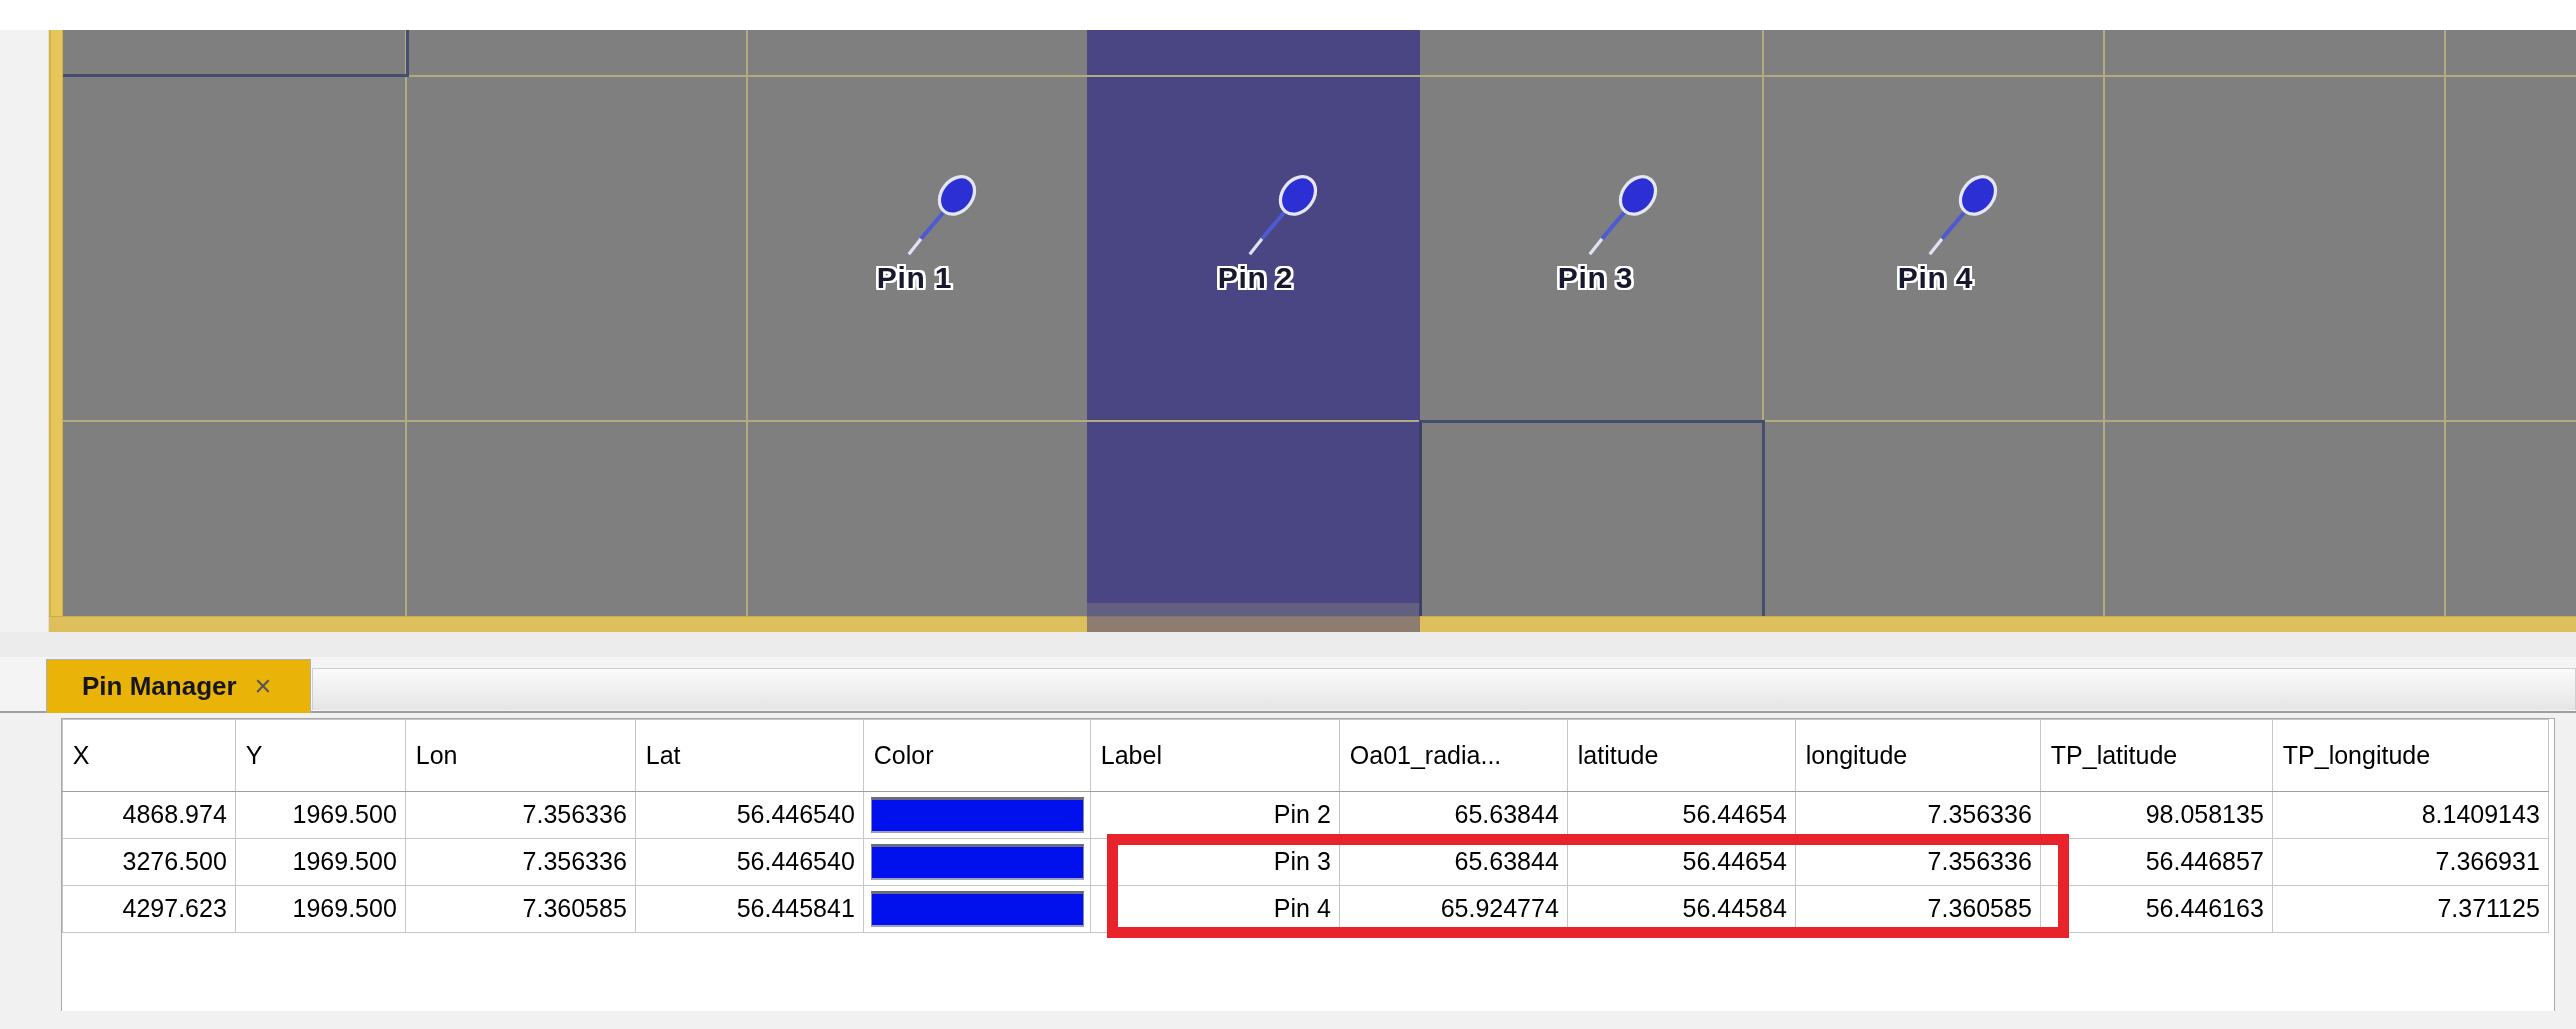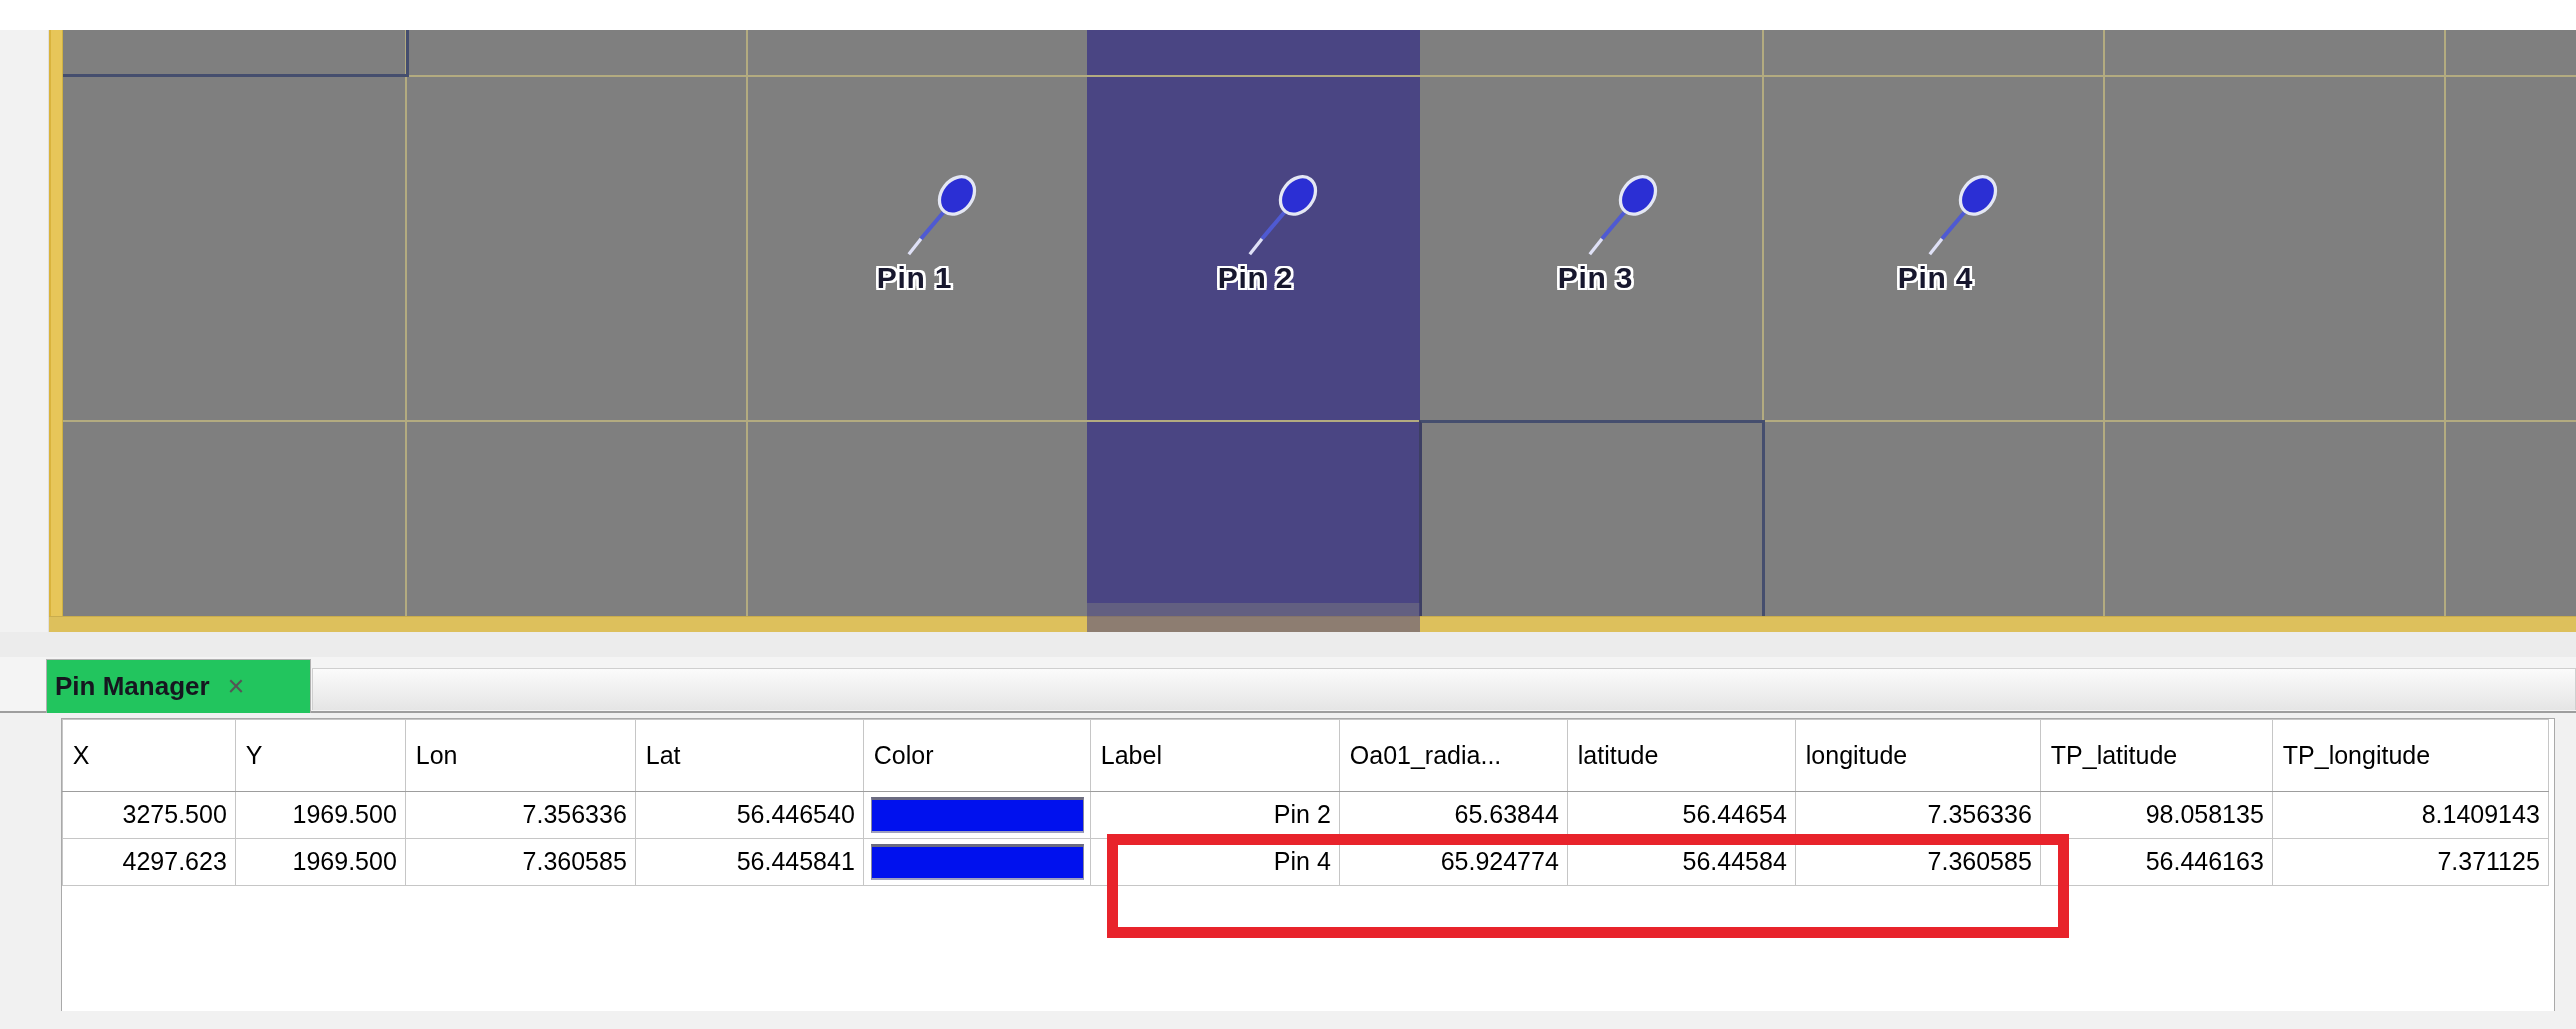--- a/index.html
+++ b/index.html
@@ -36,23 +36,23 @@
       font-size:30px; font-weight:bold; color:#17172e; letter-spacing:0.8px;
       text-shadow:-2.4px -2.4px 0 #fff, 2.4px -2.4px 0 #fff, -2.4px 2.4px 0 #fff, 2.4px 2.4px 0 #fff,
                   -2.4px 0 0 #fff, 2.4px 0 0 #fff, 0 -2.4px 0 #fff, 0 2.4px 0 #fff; }
 
   
   .map-bottom-gap { position:absolute; left:0; top:632px; width:2576px; height:24.5px; background:#ececec; }
   .tab-bar { position:absolute; left:0; top:657px; width:2576px; height:56px; background:#f4f4f4; }
   .tab-bar-rest { position:absolute; left:312px; top:10.6px; width:2264px; height:42px;
       background:linear-gradient(#fbfbfb,#e5e5e5); border:1.6px solid #cfcfcf; border-bottom:none; }
   .tab-divider { position:absolute; left:0; top:54px; width:2576px; height:2.4px; background:#9e9e9e; }
-  .tab { position:absolute; left:46px; top:2.4px; width:265px; height:54px; background:#22c55e;
+  .tab { position:absolute; left:46px; top:2.4px; width:265px; height:54px; background:#eab308;
       border:1.6px solid #b0b0b0; border-bottom:none; z-index:2;
-      display:flex; align-items:center; padding-left:8px; }
+      display:flex; align-items:center; padding-left:35px; }
   .tab-title { font-size:26px; font-weight:bold; color:#16161f; }
   .tab-close { margin-left:18px; font-size:29px; color:#555; font-weight:normal; line-height:1; }
 
   
   .panel-body { position:absolute; left:0; top:713px; width:2576px; height:316px; background:#f1f1f1; }
   .table-wrap { position:absolute; left:61px; top:4.9px; width:2494px; height:294px;
       background:#ffffff; border:1.6px solid #a9a9a9; border-bottom:none; }
   table { border-collapse:collapse; table-layout:fixed; width:2486px; }
   th, td { border:1.6px solid #c6c6c6; overflow:hidden; white-space:nowrap; }
   th { height:72px; text-align:left; padding-left:9.8px; font-weight:normal; font-size:25px; color:#000;
@@ -163,33 +163,48 @@
             <th>Label</th>
             <th>Oa01_radia...</th>
             <th>latitude</th>
             <th>longitude</th>
             <th>TP_latitude</th>
             <th>TP_longitude</th>
           </tr>
         </thead>
         <tbody>
           <tr>
-            <td>3275.500</td>
+            <td>4868.974</td>
             <td>1969.500</td>
             <td>7.356336</td>
             <td>56.446540</td>
             <td class="swatch-cell">
                 <div class="swatch" style="background: rgb(0, 17, 238);"></div>
               </td>
             <td>Pin 2</td>
             <td>65.63844</td>
             <td>56.44654</td>
             <td>7.356336</td>
             <td>98.058135</td>
             <td>8.1409143</td>
+          </tr>
+          <tr>
+            <td>3276.500</td>
+            <td>1969.500</td>
+            <td>7.356336</td>
+            <td>56.446540</td>
+            <td class="swatch-cell">
+                <div class="swatch" style="background: rgb(0, 17, 238);"></div>
+              </td>
+            <td>Pin 3</td>
+            <td>65.63844</td>
+            <td>56.44654</td>
+            <td>7.356336</td>
+            <td>56.446857</td>
+            <td>7.366931</td>
           </tr>
           <tr>
             <td>4297.623</td>
             <td>1969.500</td>
             <td>7.360585</td>
             <td>56.445841</td>
             <td class="swatch-cell">
                 <div class="swatch" style="background: rgb(0, 17, 238);"></div>
               </td>
             <td>Pin 4</td>

